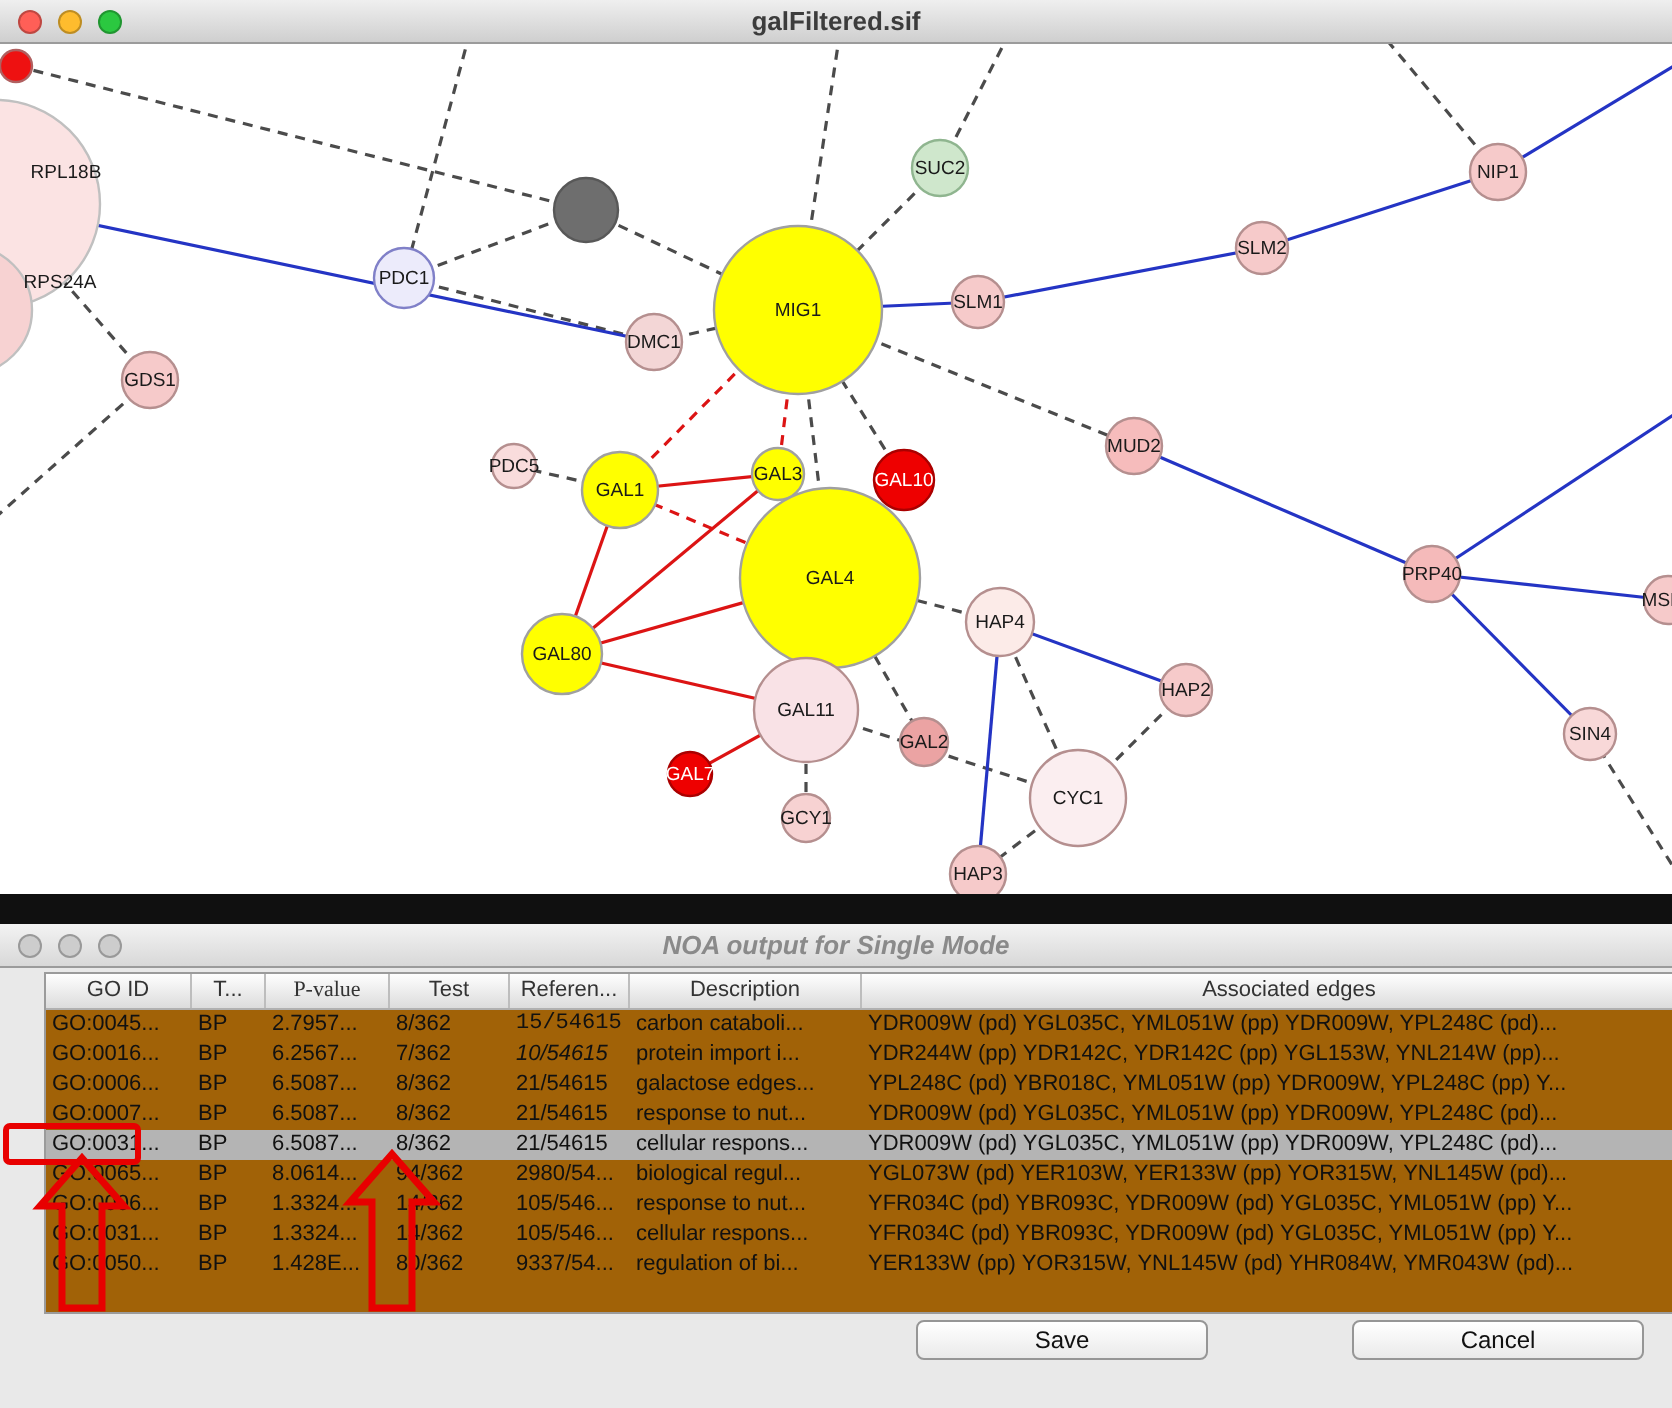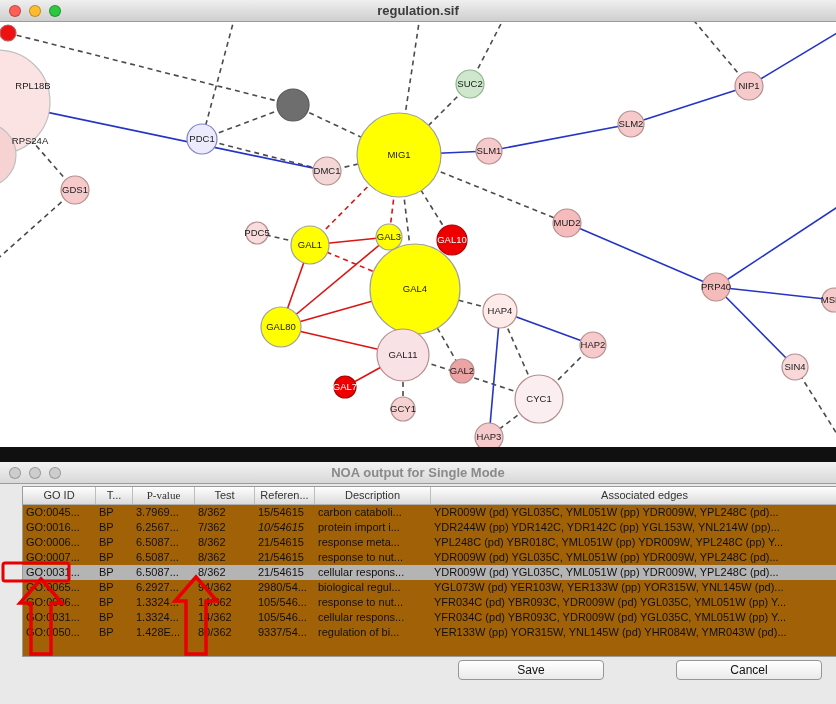--- a/index.html
+++ b/index.html
@@ -23,21 +23,21 @@
     width:12px;height:12px;border-radius:50%;
     border:1px solid rgba(0,0,0,0.25);box-sizing:border-box;
   }
   
   .graph-window{position:absolute;top:0;left:0;width:836px;height:447px;background:#fff;}
   #graph{display:block;background:#fff;}
   .gap{position:absolute;top:447px;left:0;width:836px;height:15px;background:#101010;}
   
   .dialog{position:absolute;top:462px;left:0;width:836px;height:242px;background:#e9e9e9;}
   .dialog .titlebar{background:linear-gradient(#f3f3f3,#d8d8d8);}
-  .dialog .title{color:#8a8a8a;}
+  .dialog .title{color:#8a8a8a;font-style:italic;}
   .table{
     position:absolute;top:24px;left:2px;width:818px;height:171px;
     background:#a16207;border:1px solid #9b9b9b;overflow:hidden;box-sizing:border-box;margin-left:20px;
   }
   .trow{display:flex;height:15px;line-height:15px;}
   .thead{height:17px;line-height:17px;background:linear-gradient(#fefefe,#dcdcdc);border-bottom:1px solid #b0b0b0;}
   .tcell{
     box-sizing:border-box;padding:0 3px;font-size:11px;color:#111;
     white-space:nowrap;overflow:hidden;flex:0 0 auto;
   }
@@ -58,21 +58,21 @@
 </head>
 <body>
 
 <div class="graph-window">
   <div class="titlebar">
     <div class="lights">
       <span class="light" style="background: rgb(255, 95, 87);"></span>
       <span class="light" style="background: rgb(254, 188, 46);"></span>
       <span class="light" style="background: rgb(43, 200, 64);"></span>
     </div>
-    <div class="title">regulation.sif</div>
+    <div class="title">galFiltered.sif</div>
   </div>
   <svg id="graph" width="836" height="425" viewBox="0 0 836 425">
       <line x1="235" y1="-6" x2="202" y2="117" stroke="#4b4b4b" stroke-width="1.6" stroke-dasharray="5,4"></line>
       <line x1="202" y1="117" x2="293" y2="83" stroke="#4b4b4b" stroke-width="1.6" stroke-dasharray="5,4"></line>
       <line x1="8" y1="11" x2="293" y2="83" stroke="#4b4b4b" stroke-width="1.6" stroke-dasharray="5,4"></line>
       <line x1="293" y1="83" x2="399" y2="133" stroke="#4b4b4b" stroke-width="1.6" stroke-dasharray="5,4"></line>
       <line x1="202" y1="117" x2="327" y2="149" stroke="#4b4b4b" stroke-width="1.6" stroke-dasharray="5,4"></line>
       <line x1="327" y1="149" x2="399" y2="133" stroke="#4b4b4b" stroke-width="1.6" stroke-dasharray="5,4"></line>
       <line x1="420" y1="-6" x2="399" y2="133" stroke="#4b4b4b" stroke-width="1.6" stroke-dasharray="5,4"></line>
       <line x1="505" y1="-6" x2="470" y2="62" stroke="#4b4b4b" stroke-width="1.6" stroke-dasharray="5,4"></line>
@@ -193,42 +193,42 @@
         <div class="tcell hcell" style="width: 37px;">T...</div>
         <div class="tcell hcell" style="width: 62px; font-family: Liberation Serif, serif;">P-value</div>
         <div class="tcell hcell" style="width: 60px;">Test</div>
         <div class="tcell hcell" style="width: 60px;">Referen...</div>
         <div class="tcell hcell" style="width: 116px;">Description</div>
         <div class="tcell hcell" style="width: 428px;">Associated edges</div>
       </div>
       <div class="trow">
         <div class="tcell" style="width: 73px;">GO:0045...</div>
         <div class="tcell" style="width: 37px;">BP</div>
-        <div class="tcell" style="width: 62px;">3.7969...</div>
-        <div class="tcell" style="width: 60px;">8/362</div>
-        <div class="tcell" style="width: 60px;">15/54615</div>
+        <div class="tcell" style="width: 62px;">2.7957...</div>
+        <div class="tcell" style="width: 60px;">8/362</div>
+        <div class="tcell" style="width: 60px; font-family: Liberation Mono, monospace;">15/54615</div>
         <div class="tcell" style="width: 116px;">carbon cataboli...</div>
         <div class="tcell" style="width: 428px;">YDR009W (pd) YGL035C, YML051W (pp) YDR009W, YPL248C (pd)...</div>
       </div>
       <div class="trow">
         <div class="tcell" style="width: 73px;">GO:0016...</div>
         <div class="tcell" style="width: 37px;">BP</div>
         <div class="tcell" style="width: 62px;">6.2567...</div>
         <div class="tcell" style="width: 60px;">7/362</div>
         <div class="tcell" style="width: 60px; font-style: italic;">10/54615</div>
         <div class="tcell" style="width: 116px;">protein import i...</div>
         <div class="tcell" style="width: 428px;">YDR244W (pp) YDR142C, YDR142C (pp) YGL153W, YNL214W (pp)...</div>
       </div>
       <div class="trow">
         <div class="tcell" style="width: 73px;">GO:0006...</div>
         <div class="tcell" style="width: 37px;">BP</div>
         <div class="tcell" style="width: 62px;">6.5087...</div>
         <div class="tcell" style="width: 60px;">8/362</div>
         <div class="tcell" style="width: 60px;">21/54615</div>
-        <div class="tcell" style="width: 116px;">response meta...</div>
+        <div class="tcell" style="width: 116px;">galactose edges...</div>
         <div class="tcell" style="width: 428px;">YPL248C (pd) YBR018C, YML051W (pp) YDR009W, YPL248C (pp) Y...</div>
       </div>
       <div class="trow">
         <div class="tcell" style="width: 73px;">GO:0007...</div>
         <div class="tcell" style="width: 37px;">BP</div>
         <div class="tcell" style="width: 62px;">6.5087...</div>
         <div class="tcell" style="width: 60px;">8/362</div>
         <div class="tcell" style="width: 60px;">21/54615</div>
         <div class="tcell" style="width: 116px;">response to nut...</div>
         <div class="tcell" style="width: 428px;">YDR009W (pd) YGL035C, YML051W (pp) YDR009W, YPL248C (pd)...</div>
@@ -238,21 +238,21 @@
         <div class="tcell" style="width: 37px;">BP</div>
         <div class="tcell" style="width: 62px;">6.5087...</div>
         <div class="tcell" style="width: 60px;">8/362</div>
         <div class="tcell" style="width: 60px;">21/54615</div>
         <div class="tcell" style="width: 116px;">cellular respons...</div>
         <div class="tcell" style="width: 428px;">YDR009W (pd) YGL035C, YML051W (pp) YDR009W, YPL248C (pd)...</div>
       </div>
       <div class="trow">
         <div class="tcell" style="width: 73px;">GO:0065...</div>
         <div class="tcell" style="width: 37px;">BP</div>
-        <div class="tcell" style="width: 62px;">6.2927...</div>
+        <div class="tcell" style="width: 62px;">8.0614...</div>
         <div class="tcell" style="width: 60px;">94/362</div>
         <div class="tcell" style="width: 60px;">2980/54...</div>
         <div class="tcell" style="width: 116px;">biological regul...</div>
         <div class="tcell" style="width: 428px;">YGL073W (pd) YER103W, YER133W (pp) YOR315W, YNL145W (pd)...</div>
       </div>
       <div class="trow">
         <div class="tcell" style="width: 73px;">GO:0006...</div>
         <div class="tcell" style="width: 37px;">BP</div>
         <div class="tcell" style="width: 62px;">1.3324...</div>
         <div class="tcell" style="width: 60px;">14/362</div>

